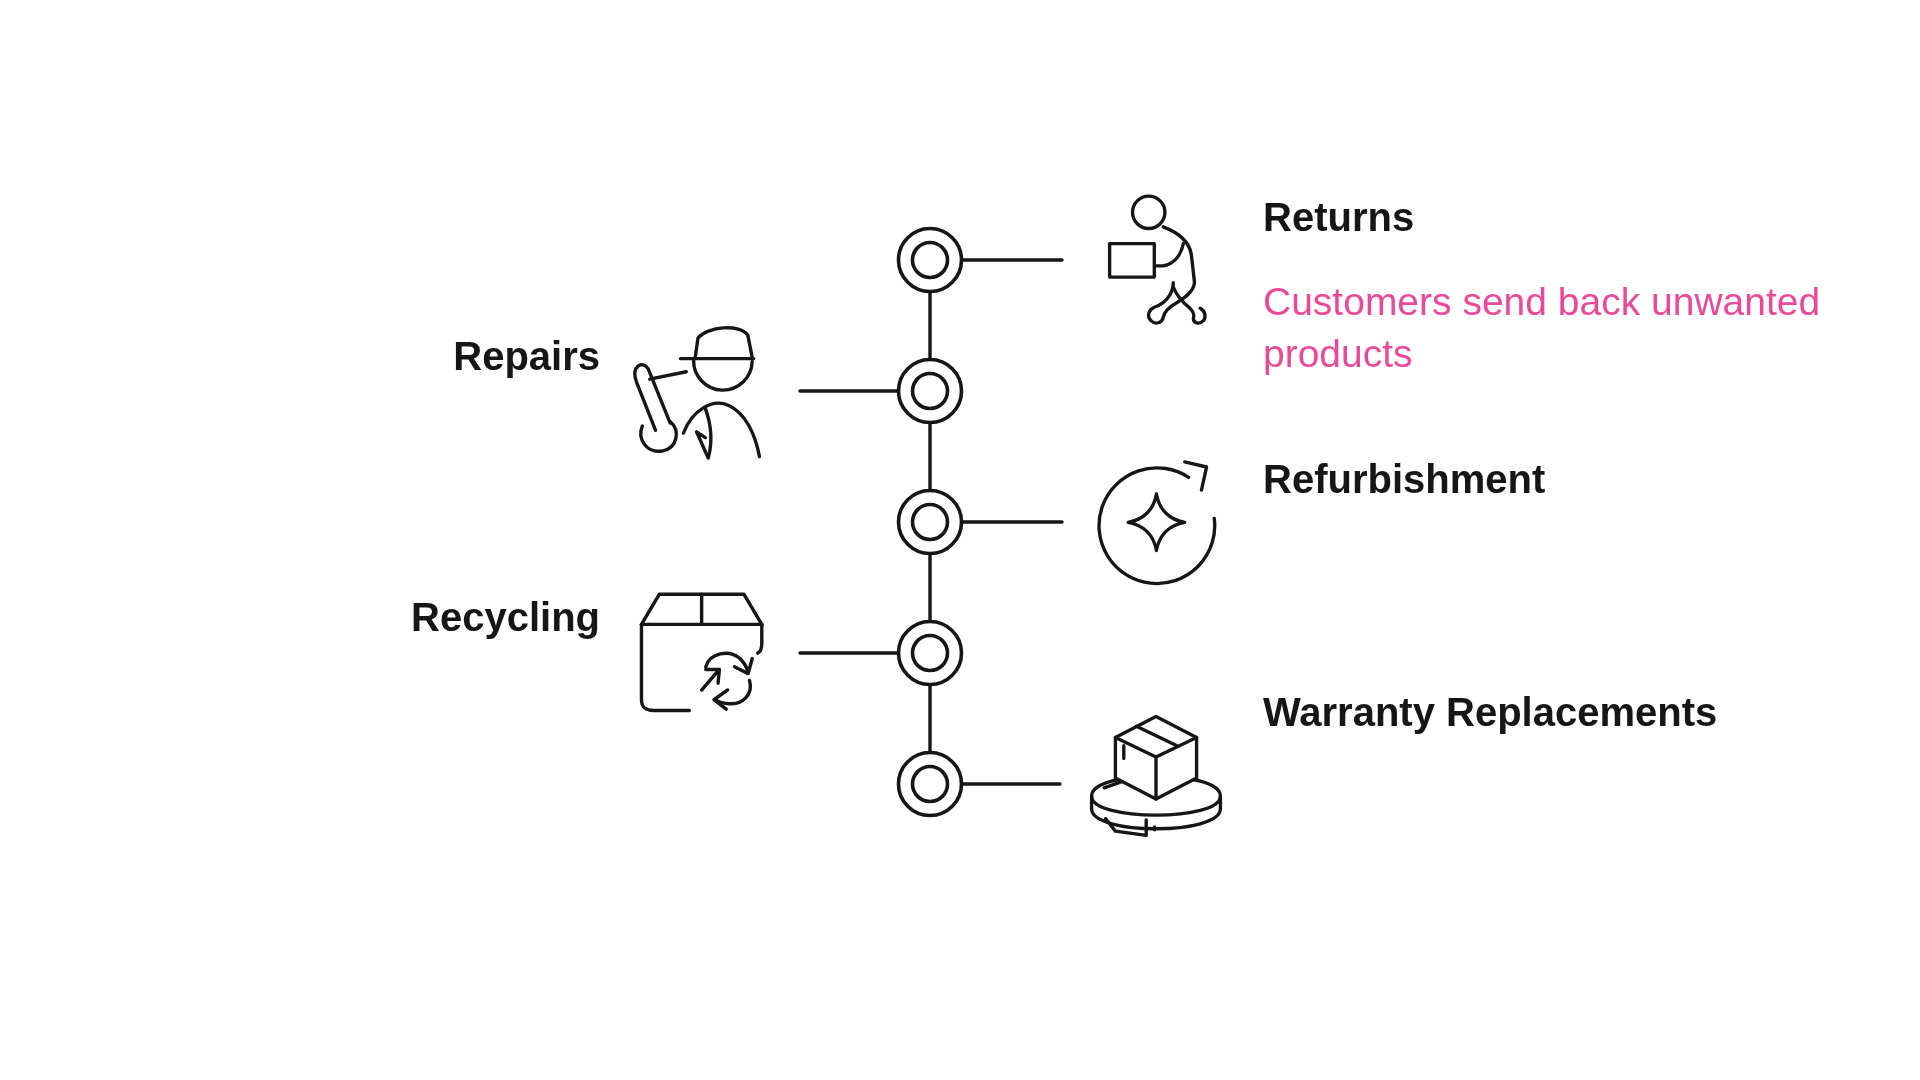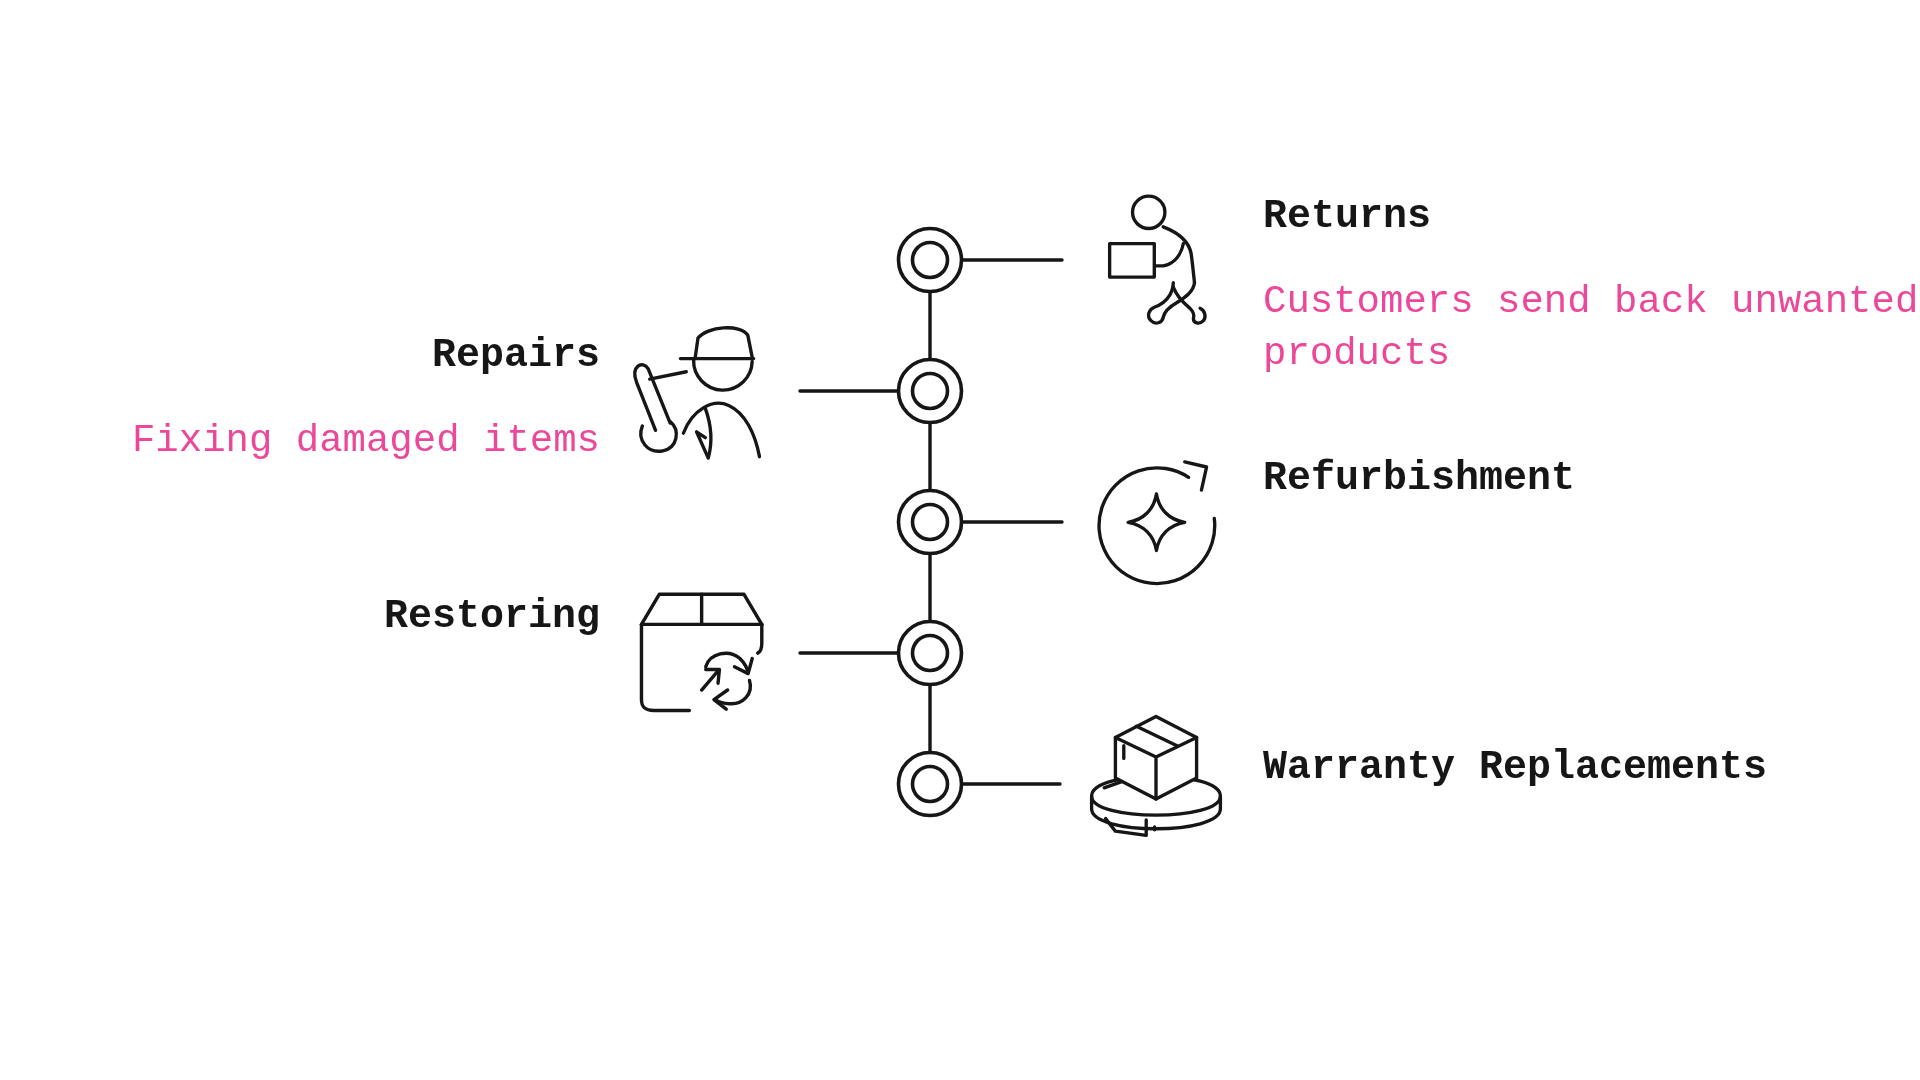--- a/index.html
+++ b/index.html
@@ -1,18 +1,18 @@
 <!DOCTYPE html>
 <html><head>
 <meta charset="utf-8">
 <style>
   html,body{margin:0;padding:0;background:#ffffff;}
   #canvas{
     position:relative;width:1920px;height:1080px;background:#ffffff;overflow:hidden;
-    font-family:Liberation Mono, monospace;color:#161616;
+    font-family:Liberation Sans, sans-serif;color:#161616;
   }
   .abs{position:absolute;}
   svg{display:block;overflow:visible;}
   .stroke{fill:none;stroke:#161616;stroke-linecap:round;stroke-linejoin:round;}
   .title{
     position:absolute;font-weight:bold;font-size:40px;line-height:40px;
     white-space:nowrap;color:#161616;
   }
   .desc{
     position:absolute;font-size:39px;line-height:52px;font-weight:400;
@@ -65,21 +65,20 @@
       <path d="M 70,48 C 68,58 62,66 52,68 L 45,68"></path>
       <path d="M 80,83 C 79,91 72,96 64,101 C 57,105 53,109 52,114 C 51,119 45,121 41,117 C 37,113 39,107 44,105 C 50,103 55,99 58,94 C 60,90 61,86 61,83"></path>
       <path d="M 61,87 C 64,95 70,101 76,106 C 79,109 80,112 79,115 C 79,119 84,121 88,117 C 91,113 89,108 85,106"></path>
     </g>
   </svg>
   <div class="title right-col" style="top:197px">Returns</div>
   <div class="desc right-col" style="top:276px">Customers send back unwanted
 products</div>
 
   <div class="title left-col" style="top:336px">Repairs</div>
-  <div class="desc left-col" style="top:415px">Fixing damaged items</div>
   <svg class="abs" style="left:624px;top:322px" width="148" height="142" viewBox="0 0 100 97">
     <g class="stroke" stroke-width="2.3">
       <path d="M 48,25 L 50,11 C 56,3 79,1 84,9 L 87,24"></path>
       <path d="M 38,25 L 88,25"></path>
       <path d="M 47,26 A 20 20 0 1 0 87,27"></path>
       <path d="M 42,34 L 17,39"></path>
       <path d="M 16,32 L 31,69 M 8,41 L 21,74 M 16,32 C 12,26 4,30 8,41"></path>
       <path d="M 31,68 C 38,74 36,86 26,88 C 16,90 8,81 12,71"></path>
       <path d="M 40,76 C 46,60 60,52 71,57 C 82,62 89,76 92,92"></path>
       <path d="M 55,59 C 59,70 60,82 57,93 L 49,75 L 55,79"></path>
@@ -88,21 +87,21 @@
 
   <svg class="abs" style="left:1094px;top:458px" width="130" height="126" viewBox="0 0 100 98">
     <g class="stroke" stroke-width="2.6">
       <path d="M 73,15 A 45 45 0 1 0 93,47"></path>
       <path d="M 70,3 L 87,7 L 83,25"></path>
       <path d="M 48,28 C 50,40 58,48 70,50 C 58,52 50,60 48,72 C 46,60 38,52 26,50 C 38,48 46,40 48,28 Z"></path>
     </g>
   </svg>
   <div class="title right-col" style="top:459px">Refurbishment</div>
 
-  <div class="title left-col" style="top:597px">Restoring</div>
+  <div class="title left-col" style="top:597px">Recycling</div>
   <svg class="abs" style="left:634px;top:582px" width="138" height="134" viewBox="0 0 100 98">
     <g class="stroke" stroke-width="2.5">
       <path d="M 5,31 L 18,9 L 80,9 L 93,31"></path>
       <path d="M 49,9 L 49,31"></path>
       <path d="M 5,31 L 93,31"></path>
       <path d="M 5,31 L 5,86 C 5,92 8,94 14,94 L 40,94"></path>
       <path d="M 93,31 L 93,45 C 93,49 92,51 90,52"></path>
       <path d="M 52,62 C 55,52 69,49 77,56 C 80,59 82,62 83,66"></path>
       <path d="M 86,56 L 83,67 L 73,62"></path>
       <path d="M 49,79 L 61,65 M 52,64 L 62,64 L 61,74"></path>
@@ -116,15 +115,15 @@
       <path d="M 4,63 C 4,44 96,44 96,63 C 96,81 4,81 4,63 Z"></path>
       <path d="M 4,63 L 4,72 C 4,91 96,91 96,72 L 96,63"></path>
       <path d="M 14,79 L 21,88 L 43,91 L 43,80"></path>
       <path d="M 49,85 L 49,87"></path>
       <path d="M 13,57 L 27,52"></path>
       <path d="M 50,6 L 79,21 L 79,50 L 50,65 L 21,50 L 21,21 Z" fill="#ffffff"></path>
       <path d="M 21,21 L 50,35 L 79,21 M 50,35 L 50,65"></path>
       <path d="M 36,13 L 65,27 M 27,27 L 27,36"></path>
     </g>
   </svg>
-  <div class="title right-col" style="top:748px">Warranty Replacements</div>
+  <div class="title right-col" style="top:692px">Warranty Replacements</div>
 
 </div>
 
 </body></html>

